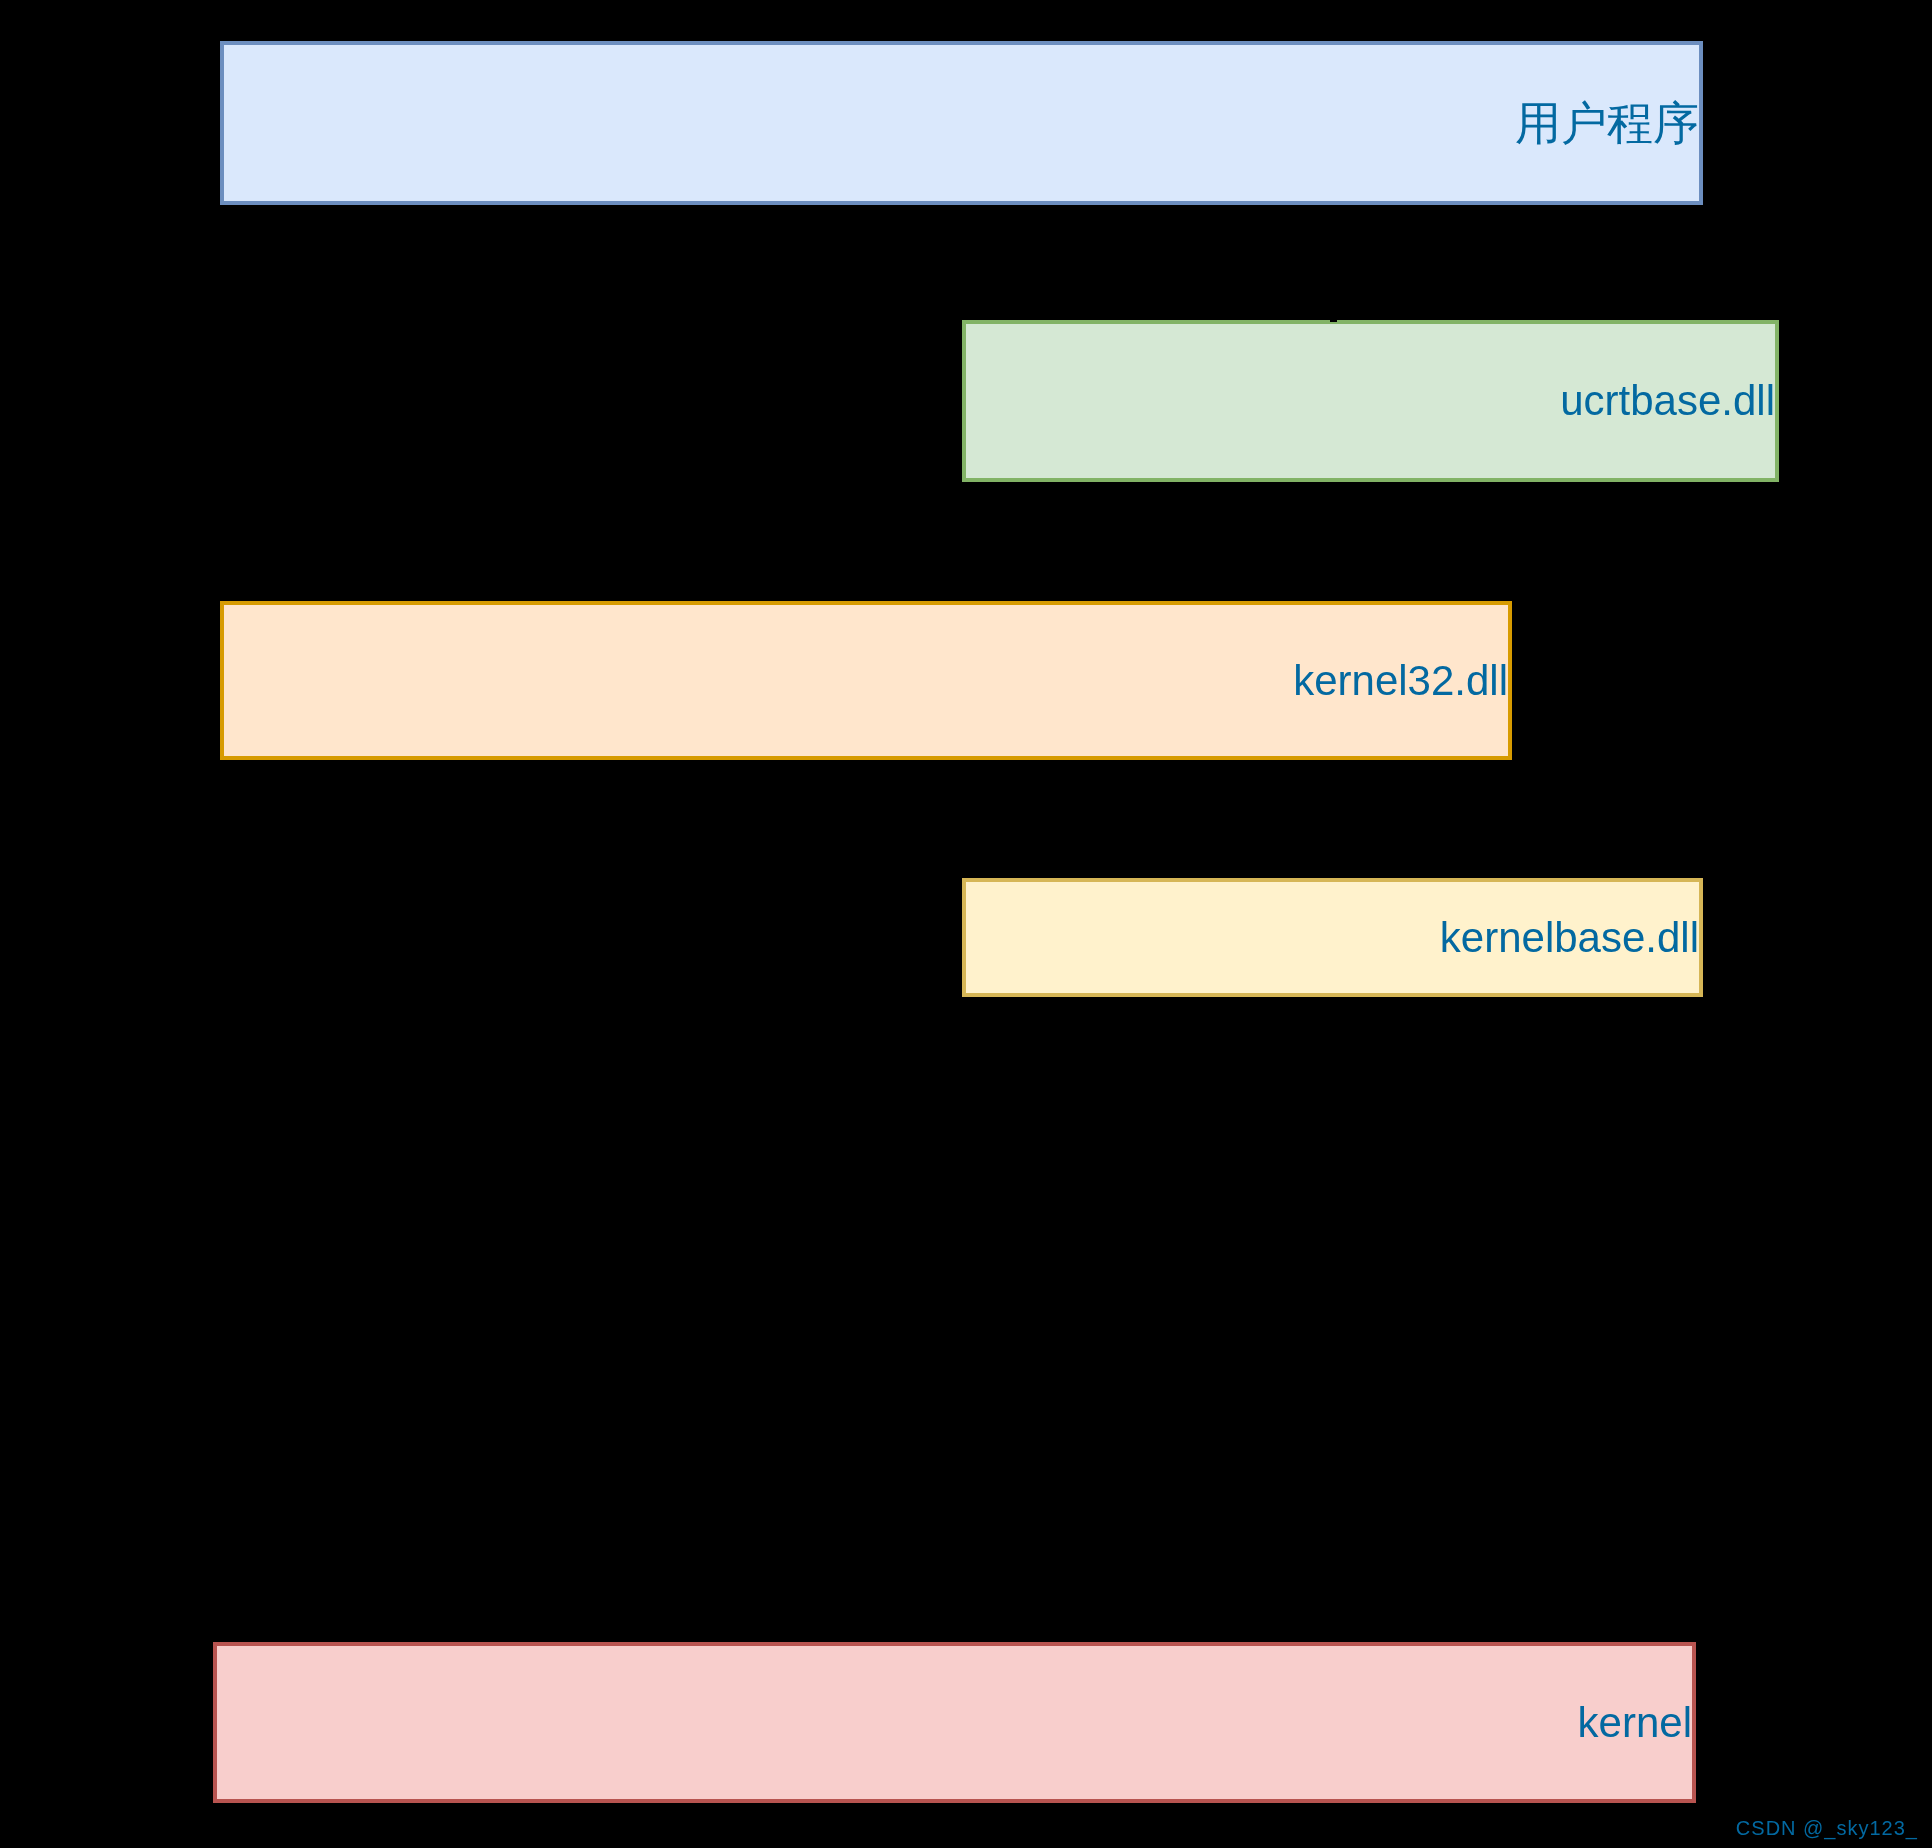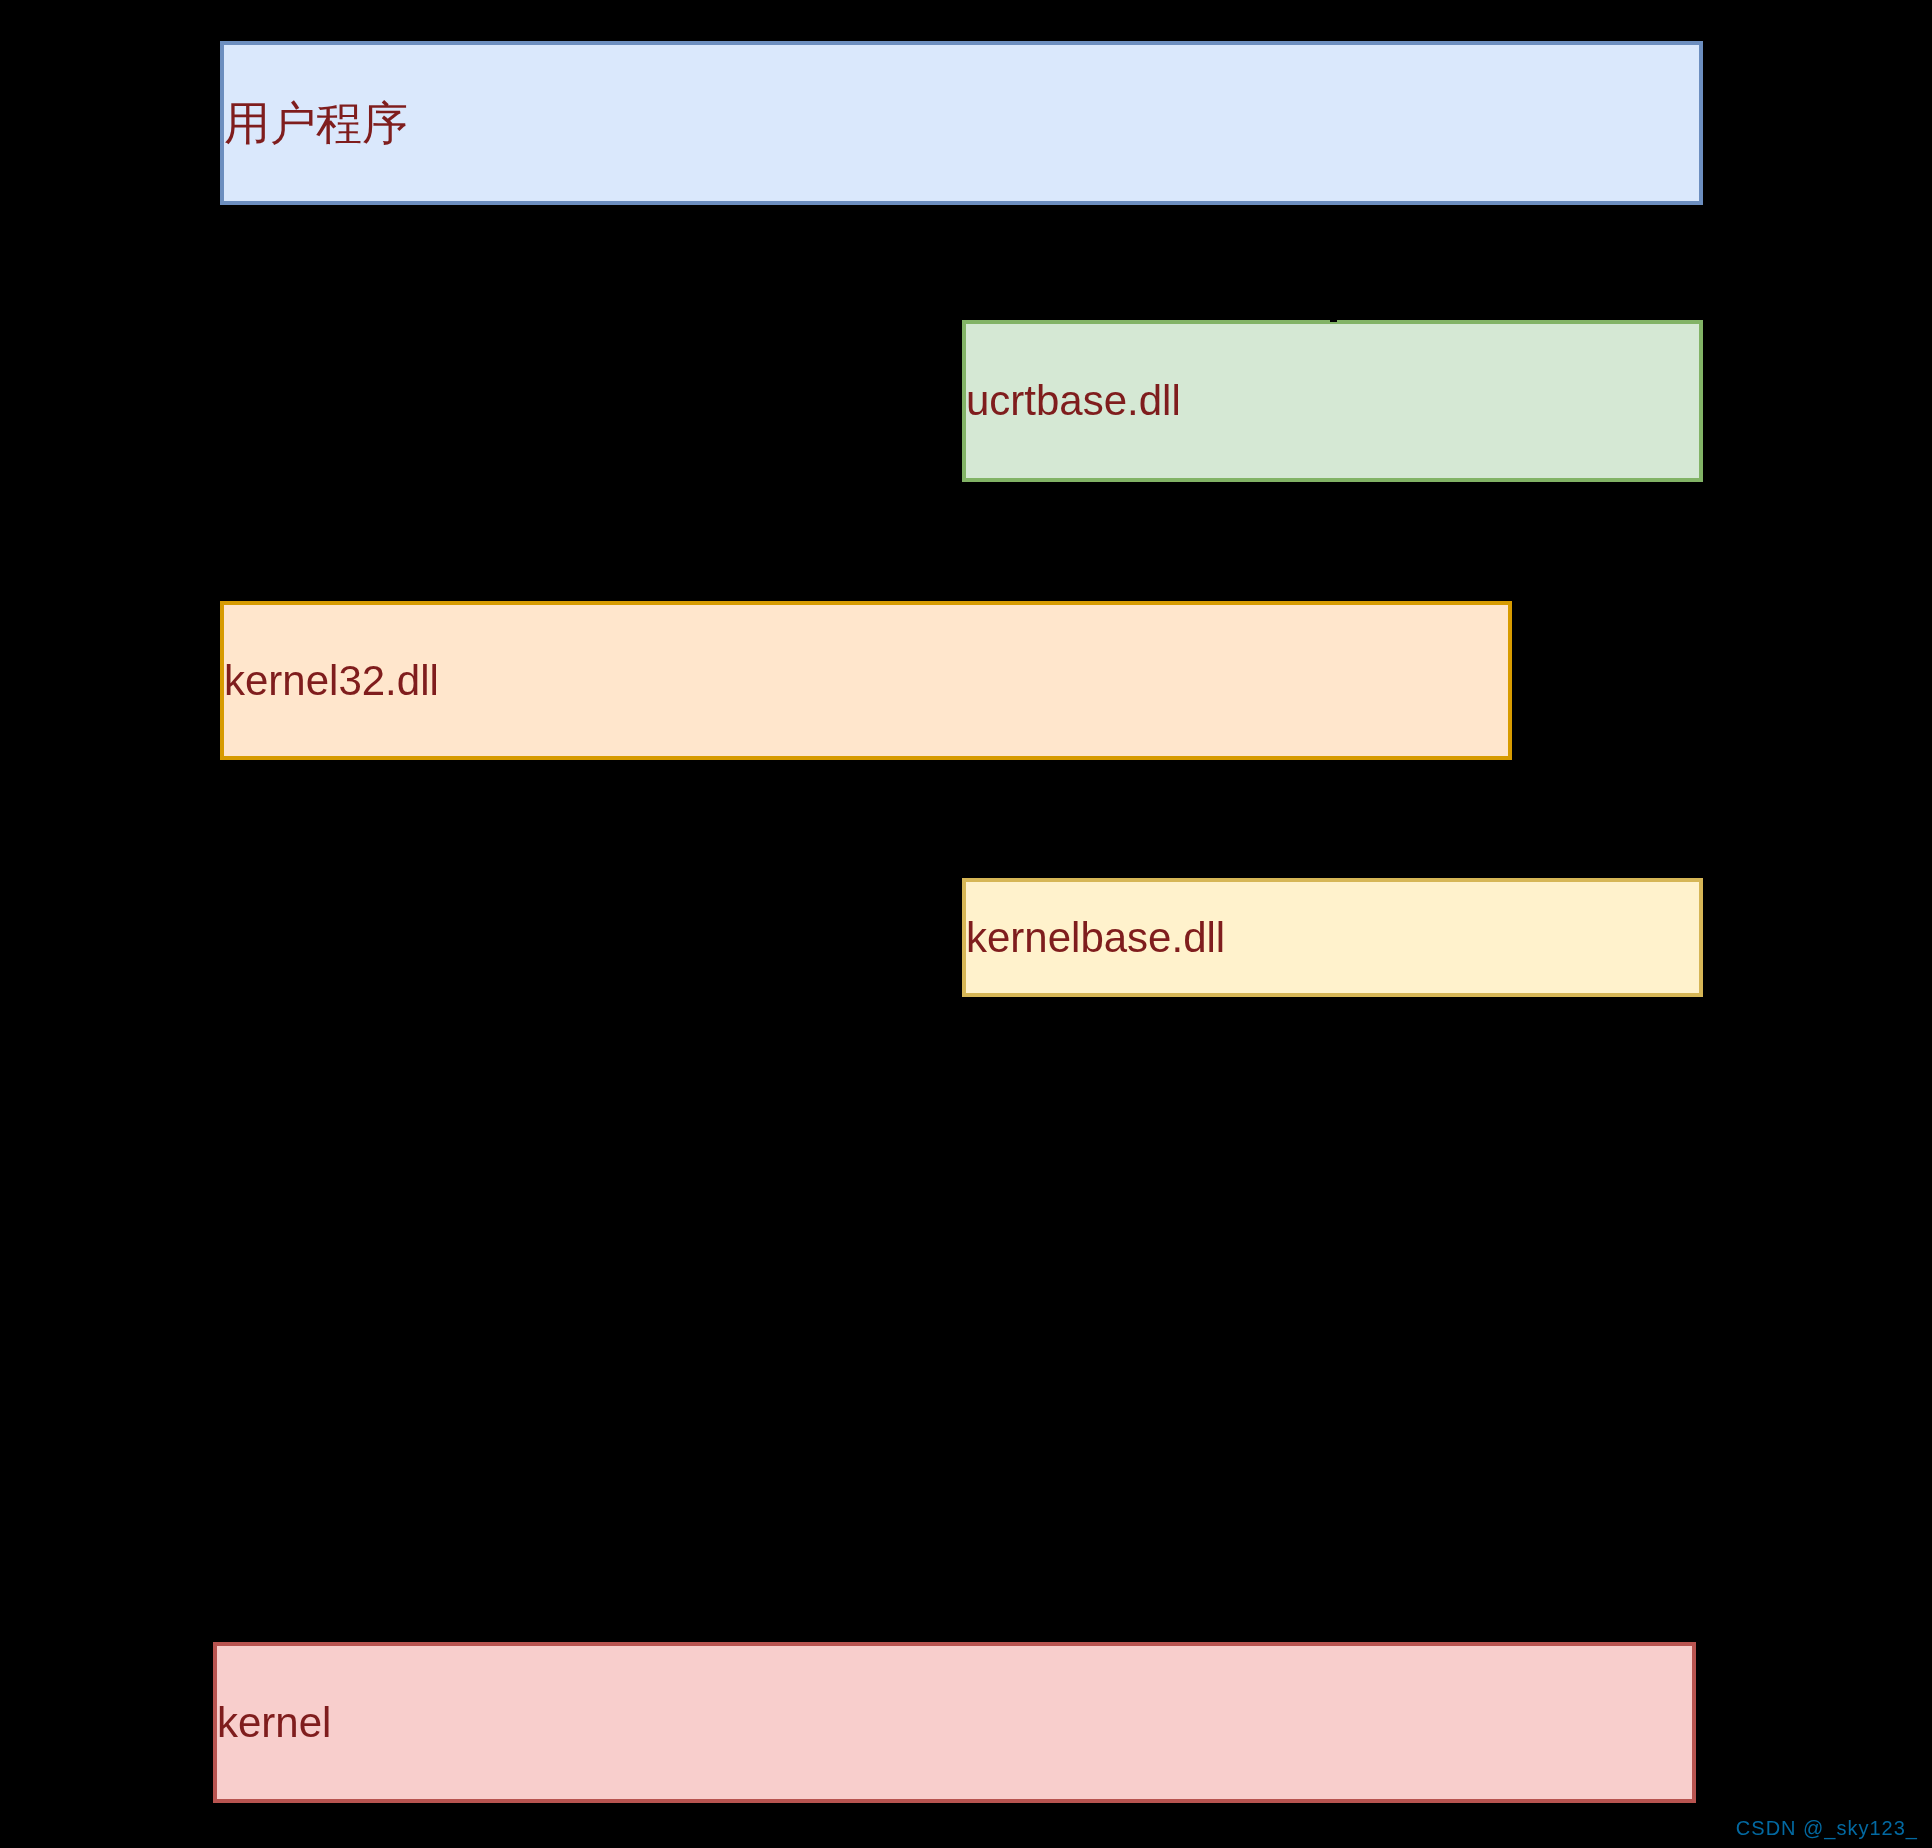--- a/index.html
+++ b/index.html
@@ -16,33 +16,33 @@
   }
   .canvas {
     position: absolute;
     inset: 0;
   }
   .box {
     position: absolute;
     box-sizing: border-box;
     display: flex;
     align-items: center;
-    justify-content: flex-start;
-    color: #7f1d1d;
+    justify-content: flex-end;
+    color: #0369a1;
     font-size: 42px;
     line-height: 1;
     white-space: nowrap;
   }
   .box-user-program {
     left: 220px; top: 41px; width: 1483px; height: 164px;
     background: #dae8fc; border: 4px solid #6c8ebf;
     font-size: 46px;
   }
   .box-ucrtbase {
-    left: 962px; top: 320px; width: 741px; height: 162px;
+    left: 962px; top: 320px; width: 817px; height: 162px;
     background: #d5e8d4; border: 4px solid #82b366;
   }
   .box-kernel32 {
     left: 220px; top: 601px; width: 1292px; height: 159px;
     background: #ffe6cc; border: 4px solid #d79b00;
   }
   .box-kernelbase {
     left: 962px; top: 878px; width: 741px; height: 119px;
     background: #fff2cc; border: 4px solid #d6b656;
   }

